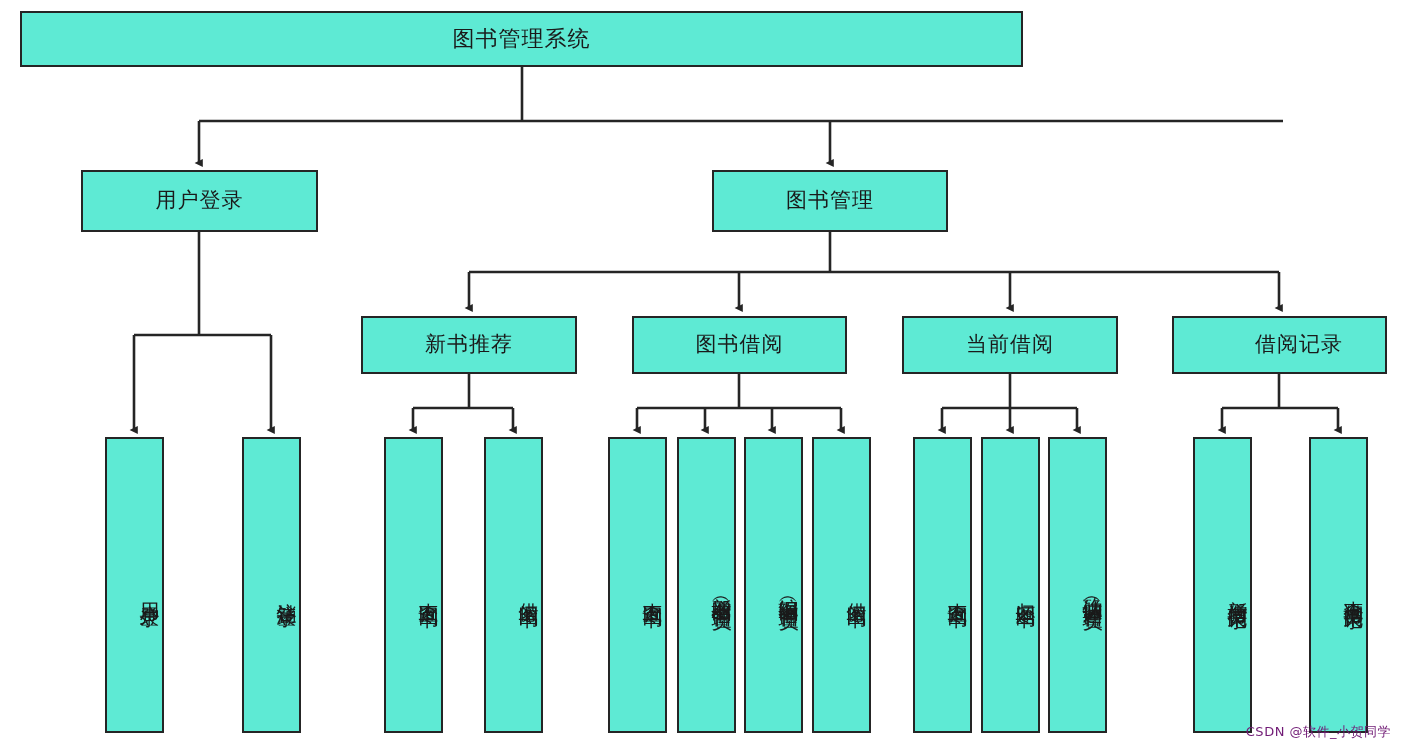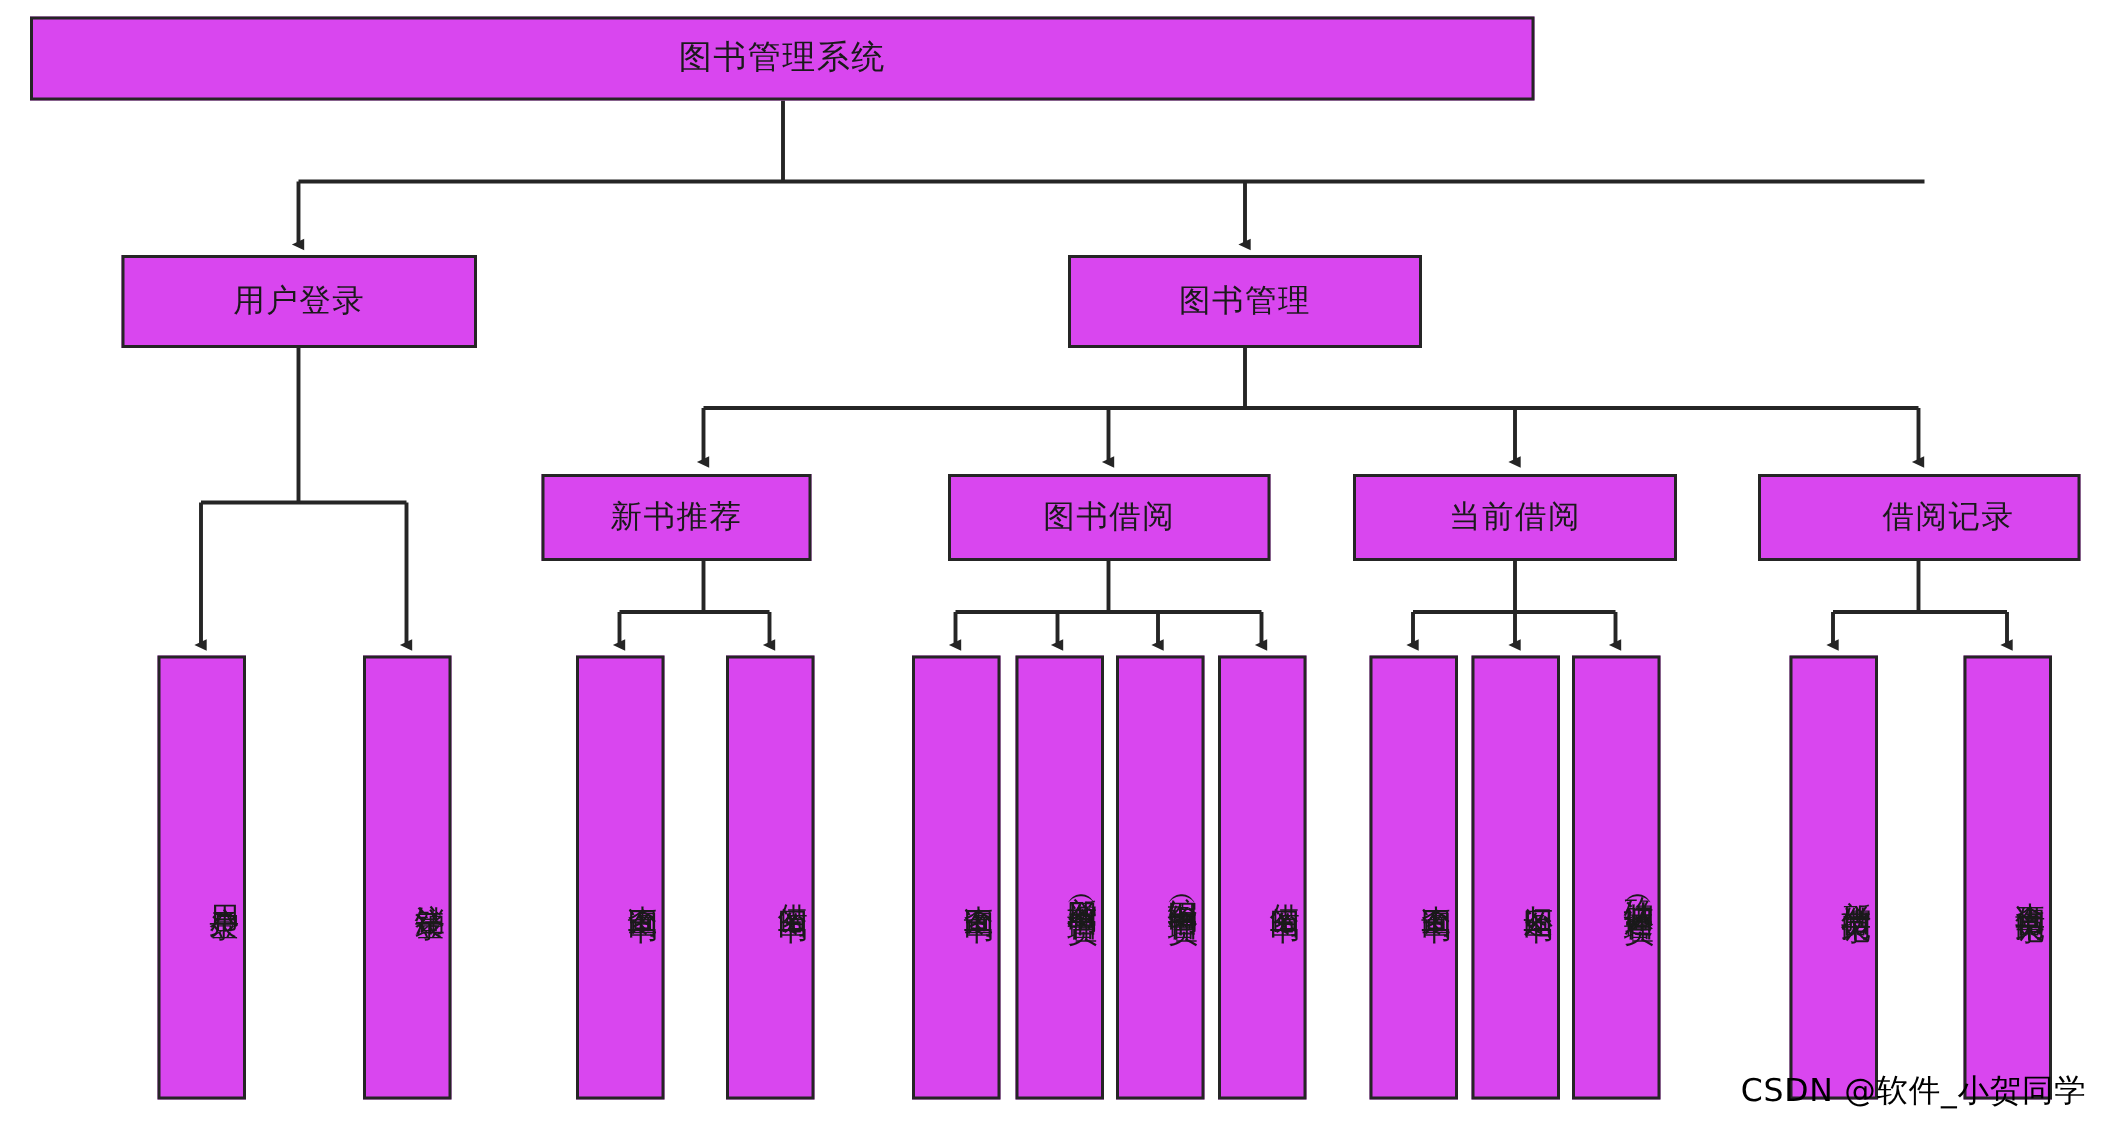--- a/index.html
+++ b/index.html
@@ -23,21 +23,21 @@
     left: 0;
     top: 0;
     width: 1405px;
     height: 747px;
     pointer-events: none;
   }
   .node {
     position: absolute;
     box-sizing: border-box;
     border: 2.5px solid #252525;
-    background: #d946ef;
+    background: #5eead4;
     display: flex;
     align-items: center;
     justify-content: center;
     color: #1a1a1a;
     z-index: 2;
   }
   .node.horiz {
     font-size: 21px;
     line-height: 1.1;
     letter-spacing: 1px;
@@ -58,22 +58,22 @@
   .node.leaf .vtext {
     writing-mode: vertical-rl;
     text-orientation: upright;
     white-space: nowrap;
     display: block;
   }
   .watermark {
     position: absolute;
     right: 14px;
     bottom: 6px;
-    font-size: 21px;
-    color: #000000;
+    font-size: 13px;
+    color: #701a75;
     letter-spacing: 0.5px;
     z-index: 5;
     white-space: nowrap;
   }
 </style>
 </head>
 <body>
 
 <div id="canvas">
 
@@ -131,21 +131,21 @@
     <span>图书管理系统</span>
   </div>
 
   <div class="node horiz" style="left:81px; top:170px; width:237px; height:62px;">
     <span>用户登录</span>
   </div>
   <div class="node horiz" style="left:712px; top:170px; width:236px; height:62px;text-align:center;">
     <span>图书管理</span>
   </div>
 
-  <div class="node horiz" style="left:361px; top:316px; width:180px; height:58px;">
+  <div class="node horiz" style="left:361px; top:316px; width:216px; height:58px;">
     <span>新书推荐</span>
   </div>
   <div class="node horiz" style="left:902px; top:316px; width:216px; height:58px;">
     <span>当前借阅</span>
   </div>
   <div class="node horiz" style="left:632px; top:316px; width:215px; height:58px;">
     <span>图书借阅</span>
   </div>
   <div class="node horiz" style="left:1172px; top:316px; width:215px; height:58px;padding-left:39px;">
     <span>借阅记录</span>

